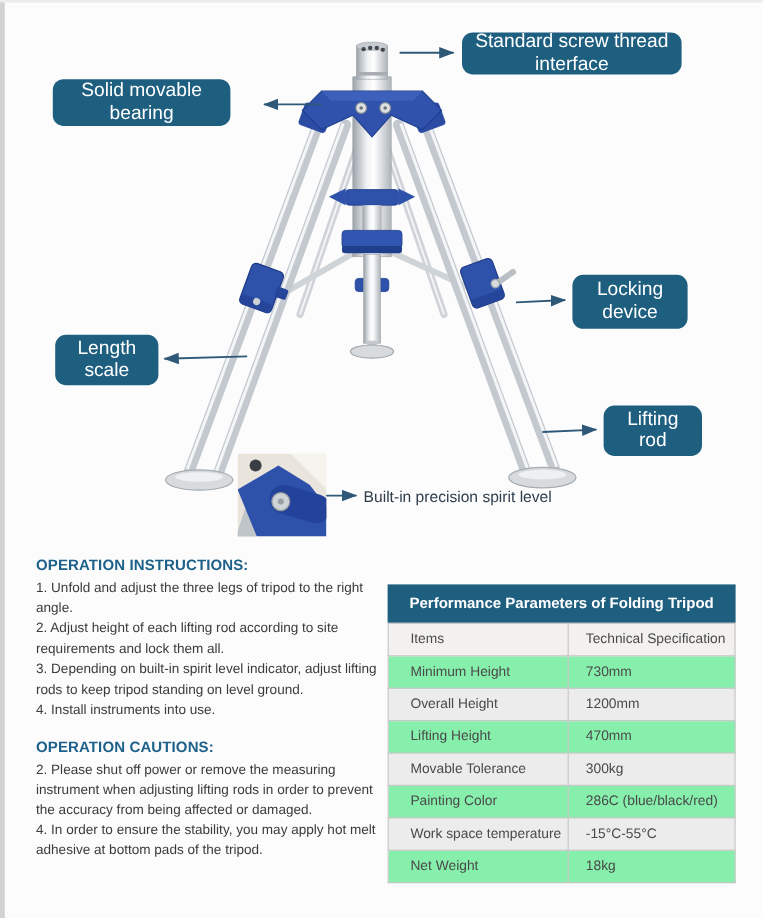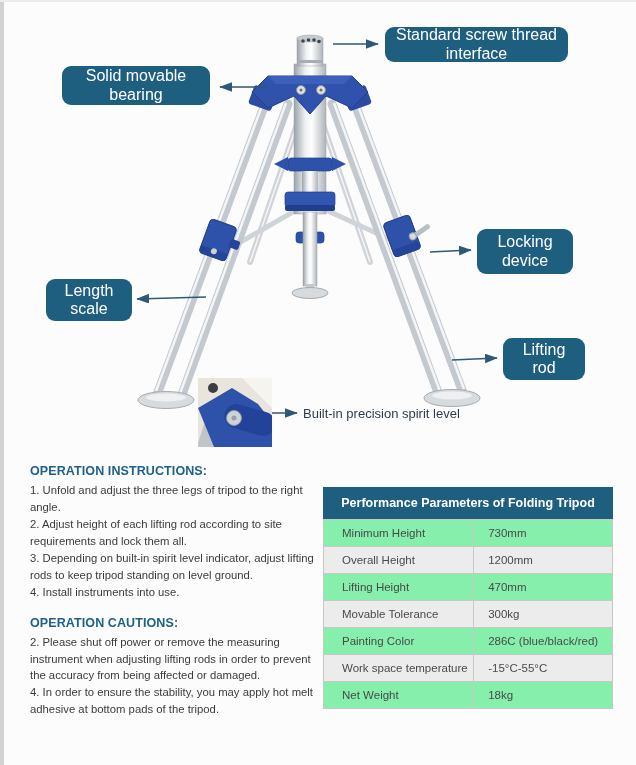--- a/index.html
+++ b/index.html
@@ -13,21 +13,21 @@
 
   
   .diagram{position:absolute;left:0;top:0;width:636px;height:462px;}
   .overlay{position:absolute;left:0;top:0;}
   .callout{
     position:absolute;background:#1e5f80;color:#ffffff;border-radius:9px;
     display:flex;align-items:center;justify-content:center;text-align:center;
     font-size:16px;line-height:1.15;padding:2px 6px;box-sizing:border-box;
   }
   .co-standard{left:385px;top:27px;width:183px;height:35px;}
-  .co-bearing {left:62px; top:66px; width:148px;height:39px;}
+  .co-bearing {left:44px; top:66px; width:148px;height:39px;}
   .co-locking {left:477px;top:229px;width:96px; height:45px;}
   .co-length  {left:46px; top:279px;width:86px; height:42px;}
   .co-lifting {left:503px;top:338px;width:82px; height:42px;}
   .inset{position:absolute;left:198px;top:378px;width:74px;height:69px;}
   .inset-label{
     position:absolute;left:303px;top:406px;font-size:13px;color:#2e3d4c;white-space:nowrap;
   }
 
   
   .textcol{position:absolute;left:30px;top:464px;width:298px;}
@@ -206,20 +206,24 @@
 
     <h3 class="sec-title cautions-title">OPERATION CAUTIONS:</h3>
     <p>2. Please shut off power or remove the measuring instrument when adjusting lifting rods in order to prevent the accuracy from being affected or damaged.</p>
     <p>4. In order to ensure the stability, you may apply hot melt adhesive at bottom pads of the tripod.</p>
   </div>
 
   <div class="tablewrap">
     <div class="table-title">Performance Parameters of Folding Tripod</div>
     <table class="spec">
       <tbody>
+        <tr class="head">
+          <td>Items</td>
+          <td>Technical Specification</td>
+        </tr>
         <tr>
           <td>Minimum Height</td>
           <td>730mm</td>
         </tr>
         <tr class="alt">
           <td>Overall Height</td>
           <td>1200mm</td>
         </tr>
         <tr>
           <td>Lifting Height</td>

